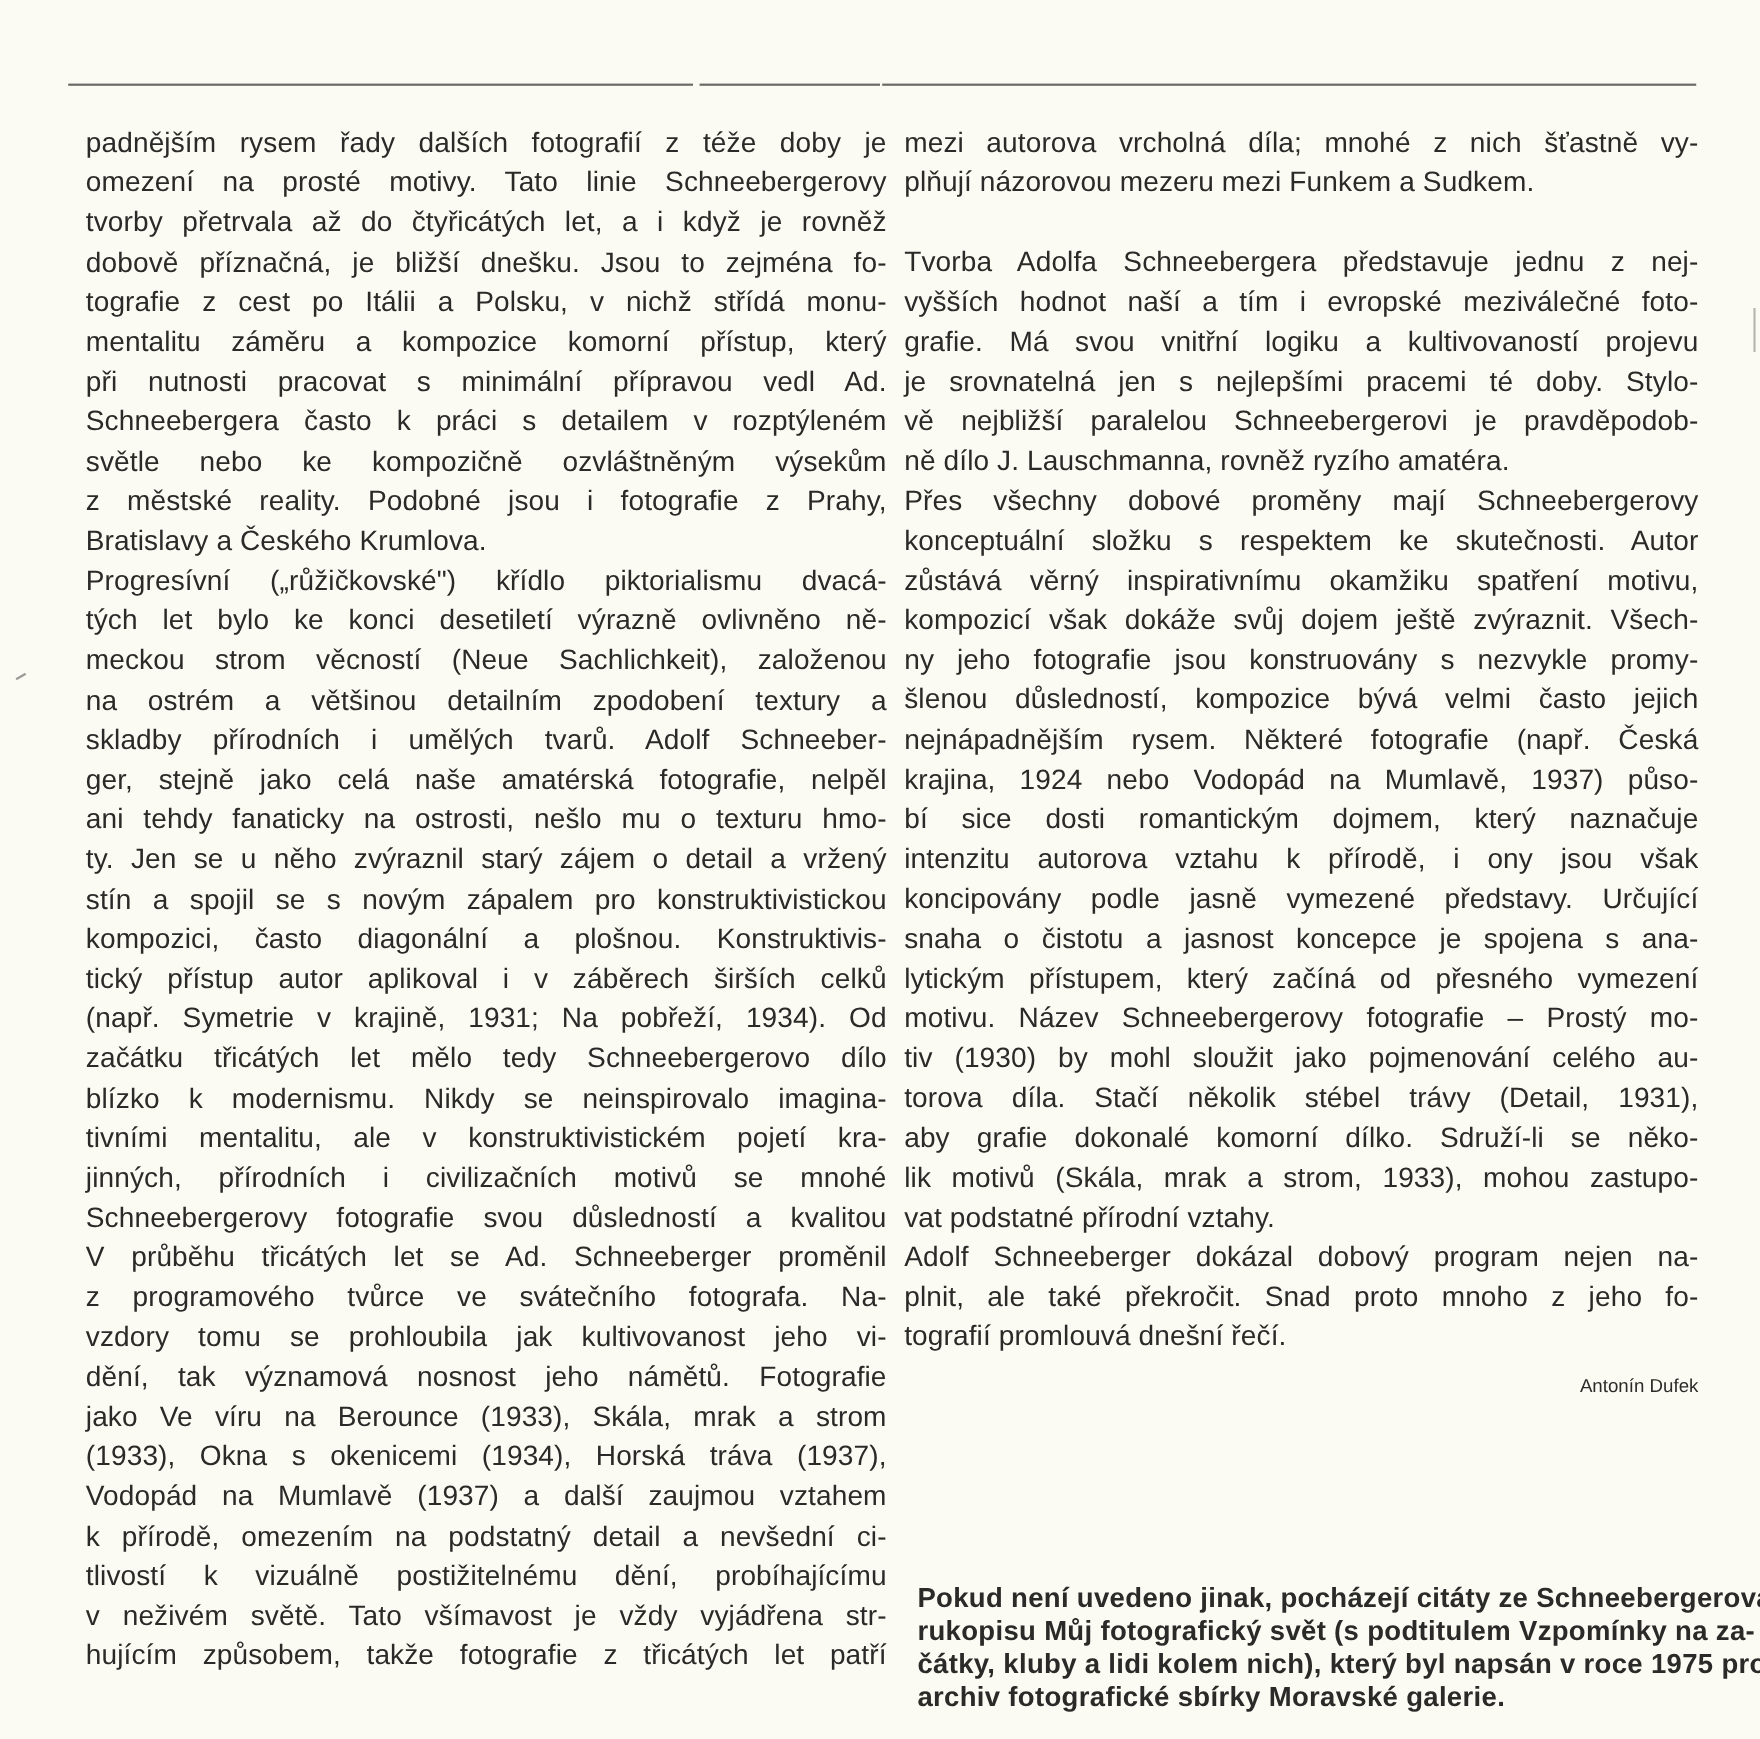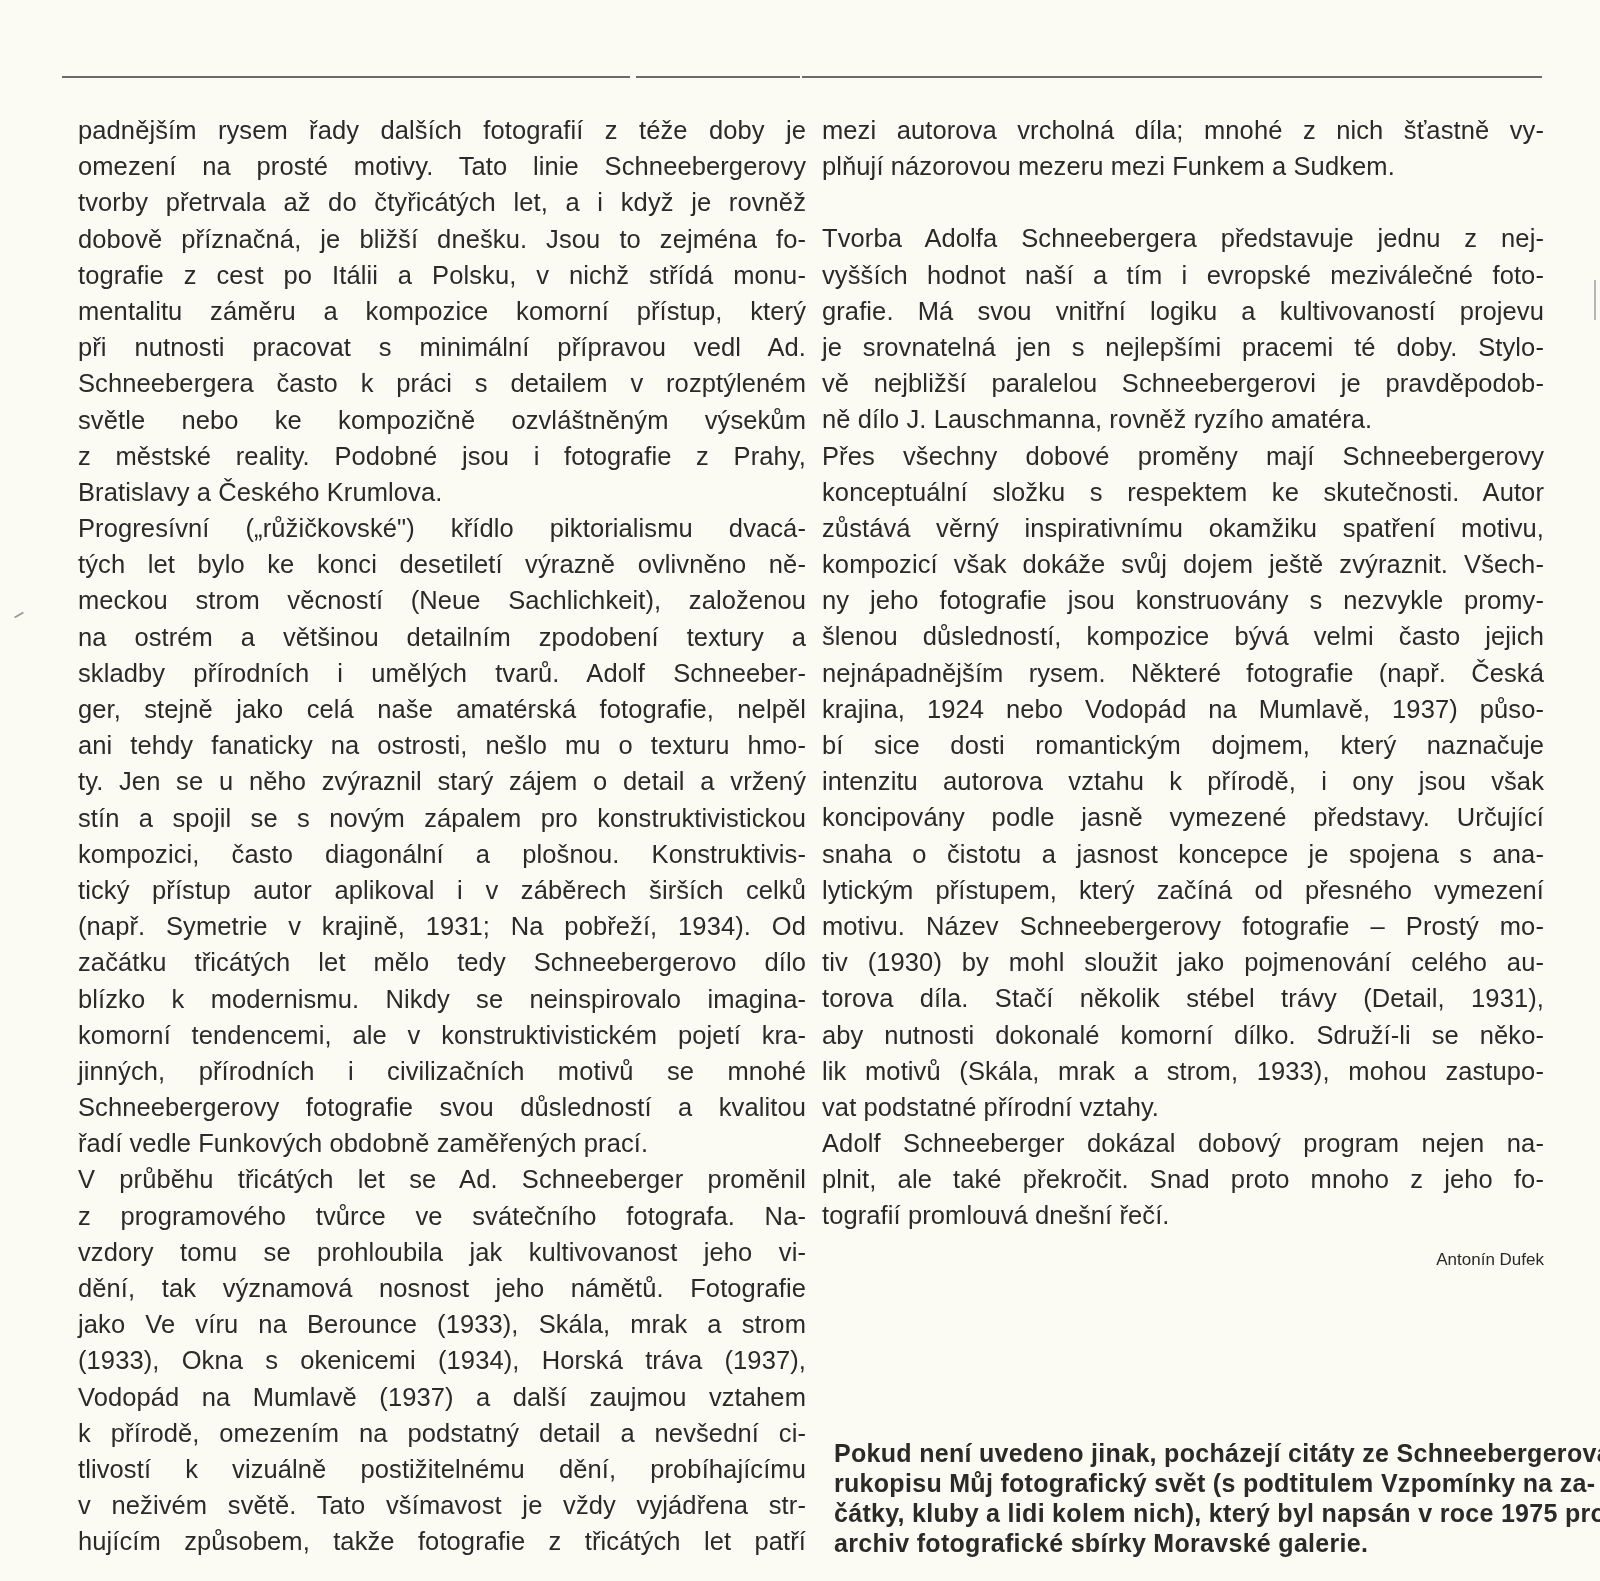--- a/index.html
+++ b/index.html
@@ -124,24 +124,23 @@
     <span class="line">skladby přírodních i umělých tvarů. Adolf Schneeber-</span>
     <span class="line">ger, stejně jako celá naše amatérská fotografie, nelpěl</span>
     <span class="line">ani tehdy fanaticky na ostrosti, nešlo mu o texturu hmo-</span>
     <span class="line">ty. Jen se u něho zvýraznil starý zájem o detail a vržený</span>
     <span class="line">stín a spojil se s novým zápalem pro konstruktivistickou</span>
     <span class="line">kompozici, často diagonální a plošnou. Konstruktivis-</span>
     <span class="line">tický přístup autor aplikoval i v záběrech širších celků</span>
     <span class="line">(např. Symetrie v krajině, 1931; Na pobřeží, 1934). Od</span>
     <span class="line">začátku třicátých let mělo tedy Schneebergerovo dílo</span>
     <span class="line">blízko k modernismu. Nikdy se neinspirovalo imagina-</span>
-    <span class="line">komorní tendencemi, ale v konstruktivistickém pojetí kra-</span>
+    <span class="line">tivními mentalitu, ale v konstruktivistickém pojetí kra-</span>
     <span class="line">jinných, přírodních i civilizačních motivů se mnohé</span>
     <span class="line">Schneebergerovy fotografie svou důsledností a kvalitou</span>
-    <span class="line last">řadí vedle Funkových obdobně zaměřených prací.</span>
     <span class="line">V průběhu třicátých let se Ad. Schneeberger proměnil</span>
     <span class="line">z programového tvůrce ve svátečního fotografa. Na-</span>
     <span class="line">vzdory tomu se prohloubila jak kultivovanost jeho vi-</span>
     <span class="line">dění, tak významová nosnost jeho námětů. Fotografie</span>
     <span class="line">jako Ve víru na Berounce (1933), Skála, mrak a strom</span>
     <span class="line">(1933), Okna s okenicemi (1934), Horská tráva (1937),</span>
     <span class="line">Vodopád na Mumlavě (1937) a další zaujmou vztahem</span>
     <span class="line">k přírodě, omezením na podstatný detail a nevšední ci-</span>
     <span class="line">tlivostí k vizuálně postižitelnému dění, probíhajícímu</span>
     <span class="line">v neživém světě. Tato všímavost je vždy vyjádřena str-</span>
@@ -167,21 +166,21 @@
     <span class="line">nejnápadnějším rysem. Některé fotografie (např. Česká</span>
     <span class="line">krajina, 1924 nebo Vodopád na Mumlavě, 1937) půso-</span>
     <span class="line">bí sice dosti romantickým dojmem, který naznačuje</span>
     <span class="line">intenzitu autorova vztahu k přírodě, i ony jsou však</span>
     <span class="line">koncipovány podle jasně vymezené představy. Určující</span>
     <span class="line">snaha o čistotu a jasnost koncepce je spojena s ana-</span>
     <span class="line">lytickým přístupem, který začíná od přesného vymezení</span>
     <span class="line">motivu. Název Schneebergerovy fotografie – Prostý mo-</span>
     <span class="line">tiv (1930) by mohl sloužit jako pojmenování celého au-</span>
     <span class="line">torova díla. Stačí několik stébel trávy (Detail, 1931),</span>
-    <span class="line">aby nutnosti dokonalé komorní dílko. Sdruží-li se něko-</span>
+    <span class="line">aby grafie dokonalé komorní dílko. Sdruží-li se něko-</span>
     <span class="line">lik motivů (Skála, mrak a strom, 1933), mohou zastupo-</span>
     <span class="line last">vat podstatné přírodní vztahy.</span>
     <span class="line">Adolf Schneeberger dokázal dobový program nejen na-</span>
     <span class="line">plnit, ale také překročit. Snad proto mnoho z jeho fo-</span>
     <span class="line last">tografií promlouvá dnešní řečí.</span>
     <span class="signature">Antonín Dufek</span>
   </div>
 
   <div class="footnote">
     <span class="fn-line">Pokud není uvedeno jinak, pocházejí citáty ze Schneebergerova</span>

